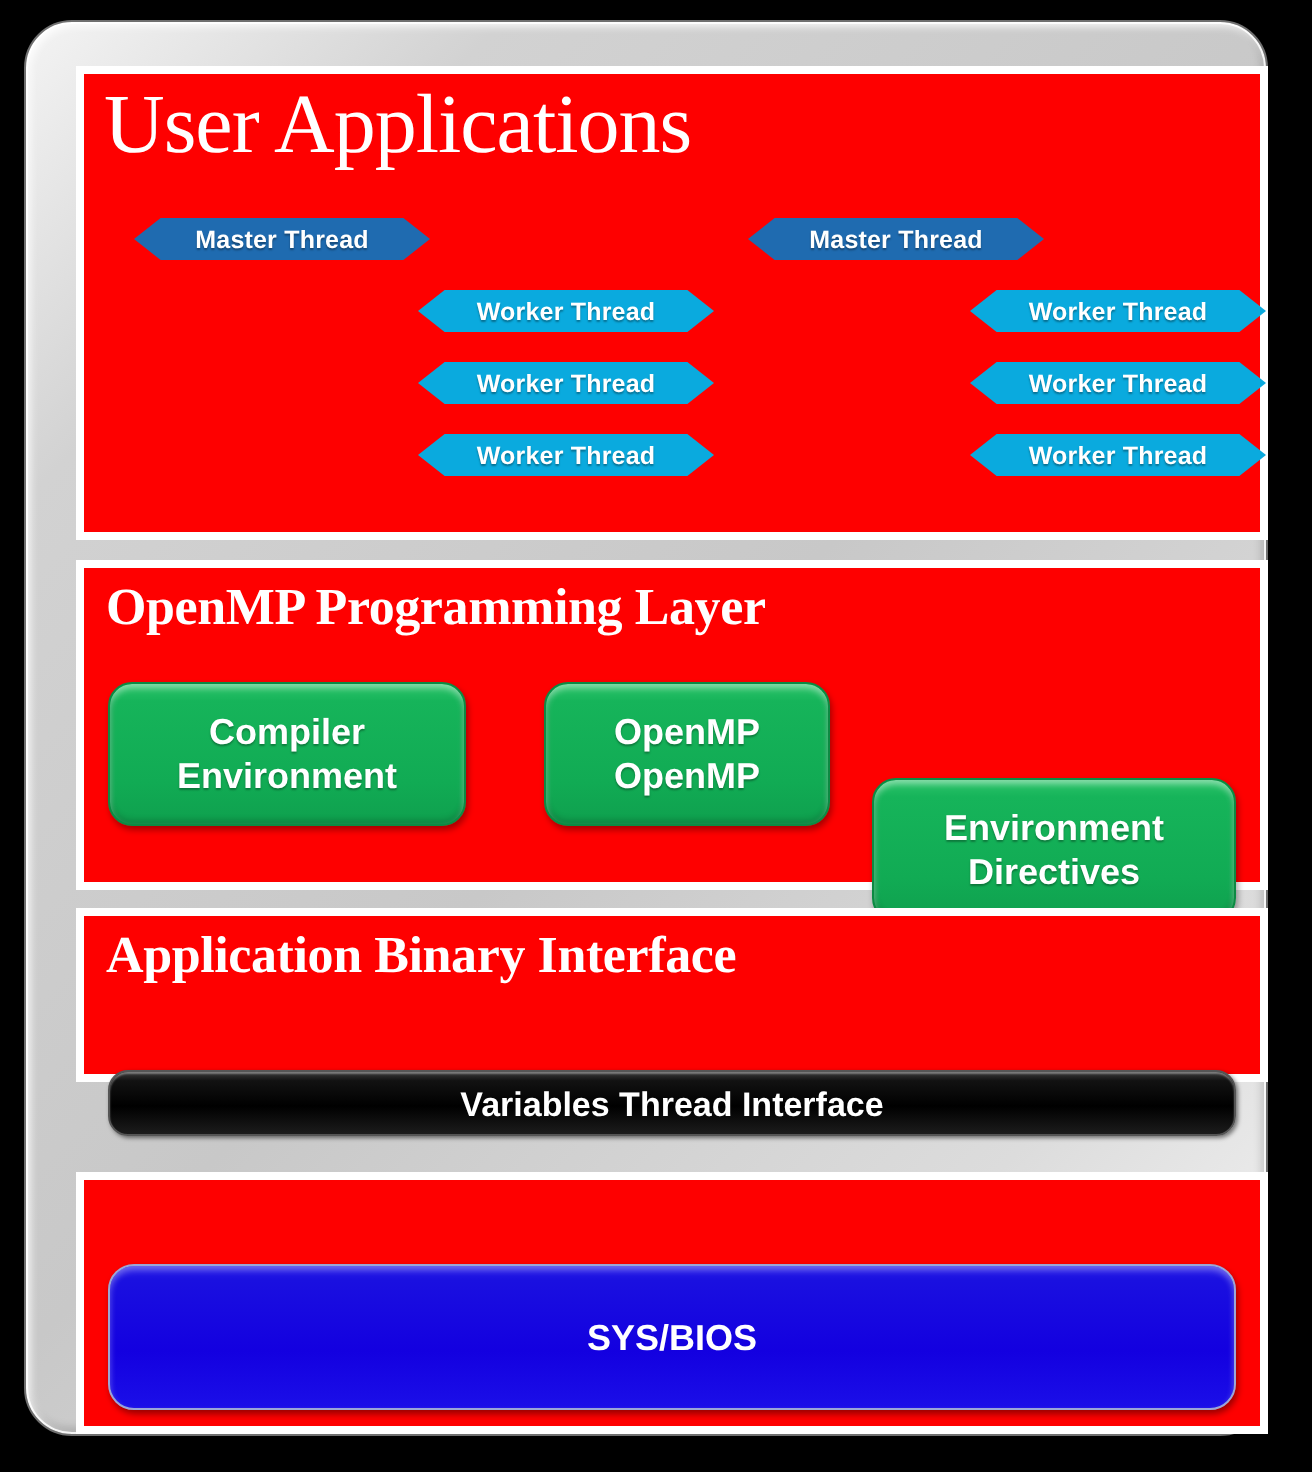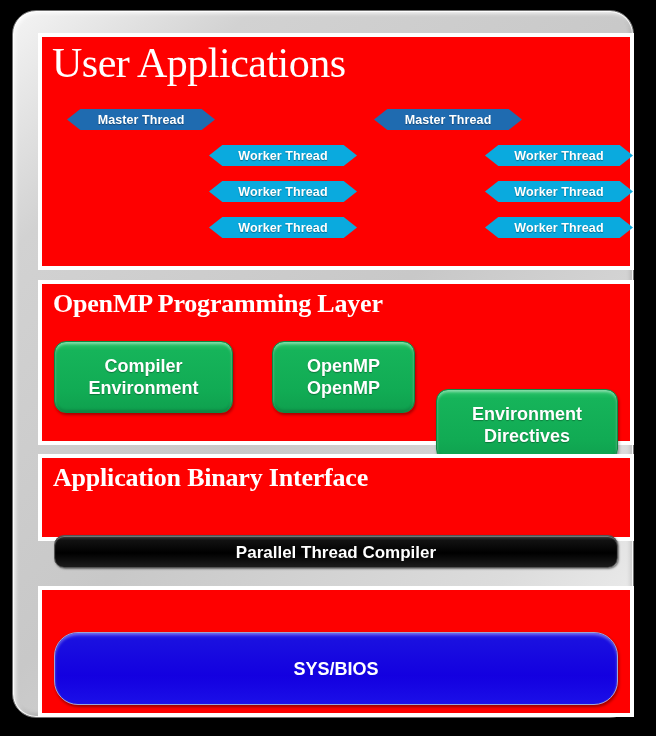--- a/index.html
+++ b/index.html
@@ -131,21 +131,21 @@
     white-space: nowrap;
   }
   #black-0 { top: 38px; }
   #black-1 { top: 77px; }
 
   
   .bluebox {
     position: absolute;
     left: 12px; top: 42px;
     width: 564px; height: 73px;
-    border-radius: 24px;
+    border-radius: 13px;
     background: linear-gradient(180deg, #2a1fe8 0%, #1a10e0 10%, #1300e0 60%, #1b0fe8 100%);
     border: 1px solid #9aa6d8;
     box-shadow: inset 0 2px 3px rgba(255,255,255,0.35),
                 1px 2px 3px rgba(0,0,0,0.4);
     color: #ffffff;
     font-weight: bold;
     font-size: 18px;
     line-height: 73px;
     text-align: center;
     white-space: nowrap;
@@ -188,21 +188,21 @@
       </div>
       <div class="greenbox" id="green-2">
         <span>Environment</span>
         <span>Directives</span>
       </div>
     </div>
 
     <div class="panel" id="panel-abi">
       <div class="panel-title">Application Binary Interface</div>
 
-      <div class="blackbar" id="black-1">Parallel Thread Compiler</div>
+      <div class="blackbar" id="black-1">Variables Thread Interface</div>
     </div>
 
     <div class="panel" id="panel-os">
 
       <div class="bluebox">SYS/BIOS</div>
     </div>
 
   </div>
 </div>
 

